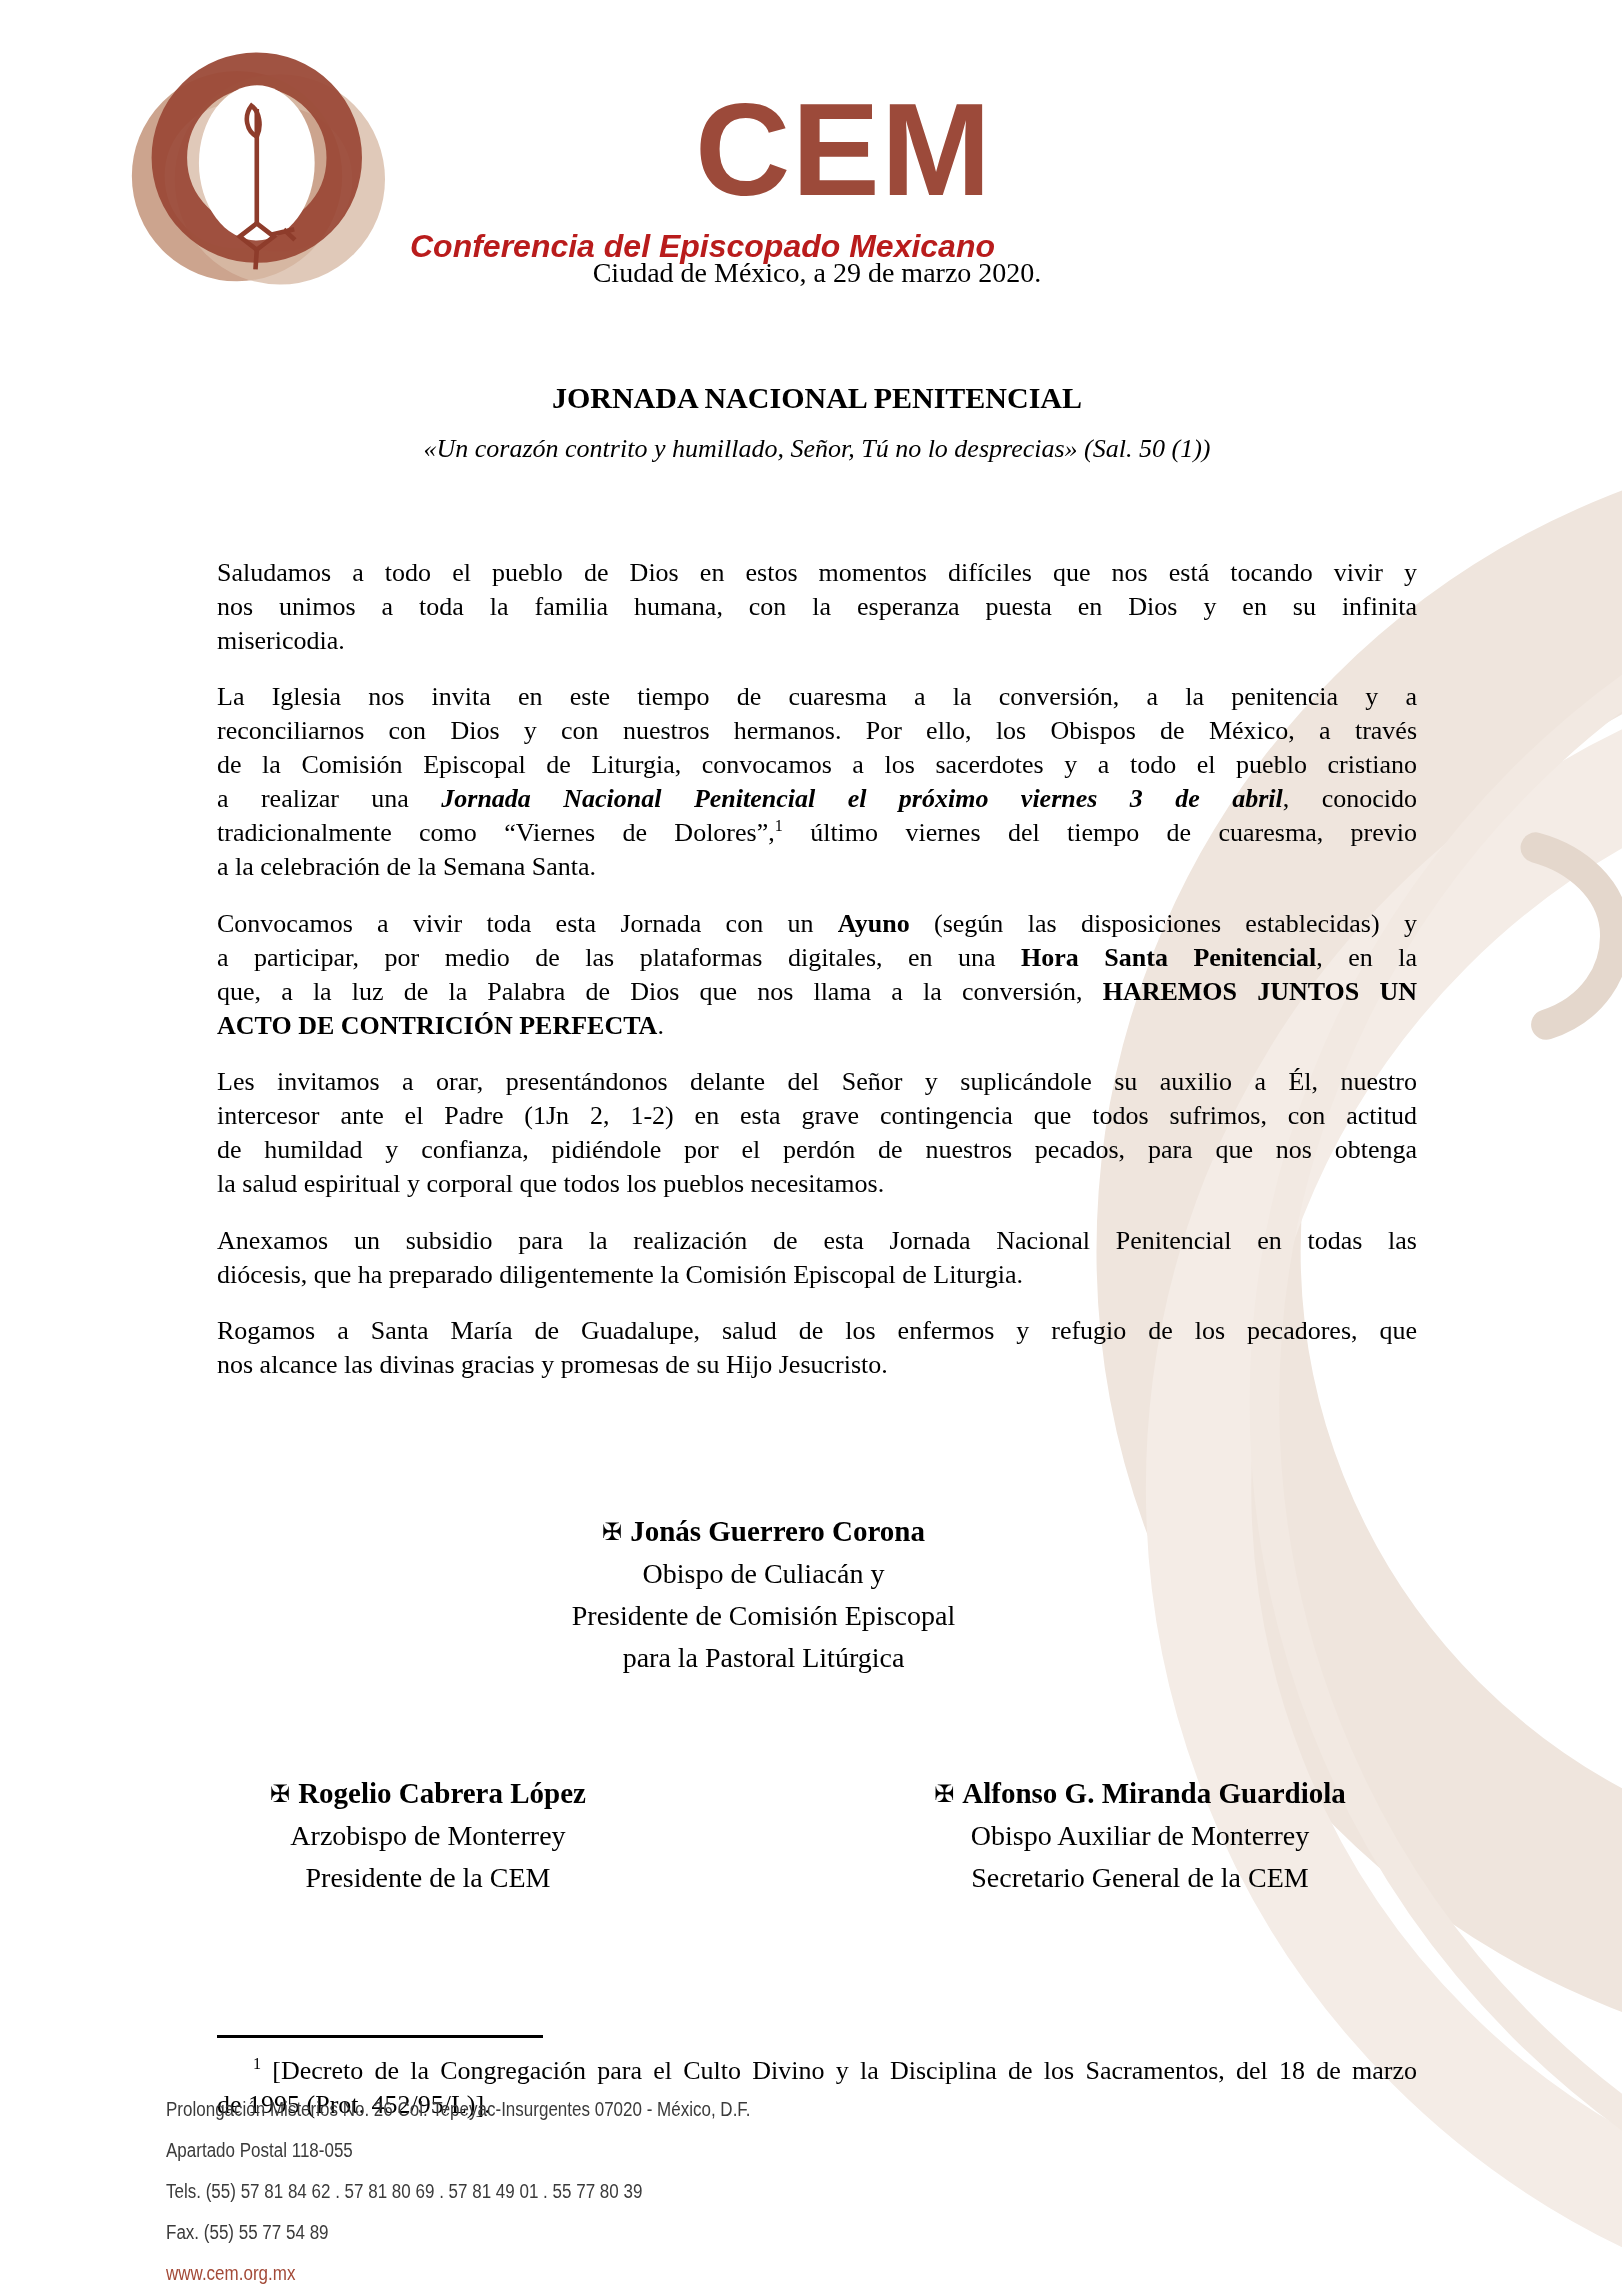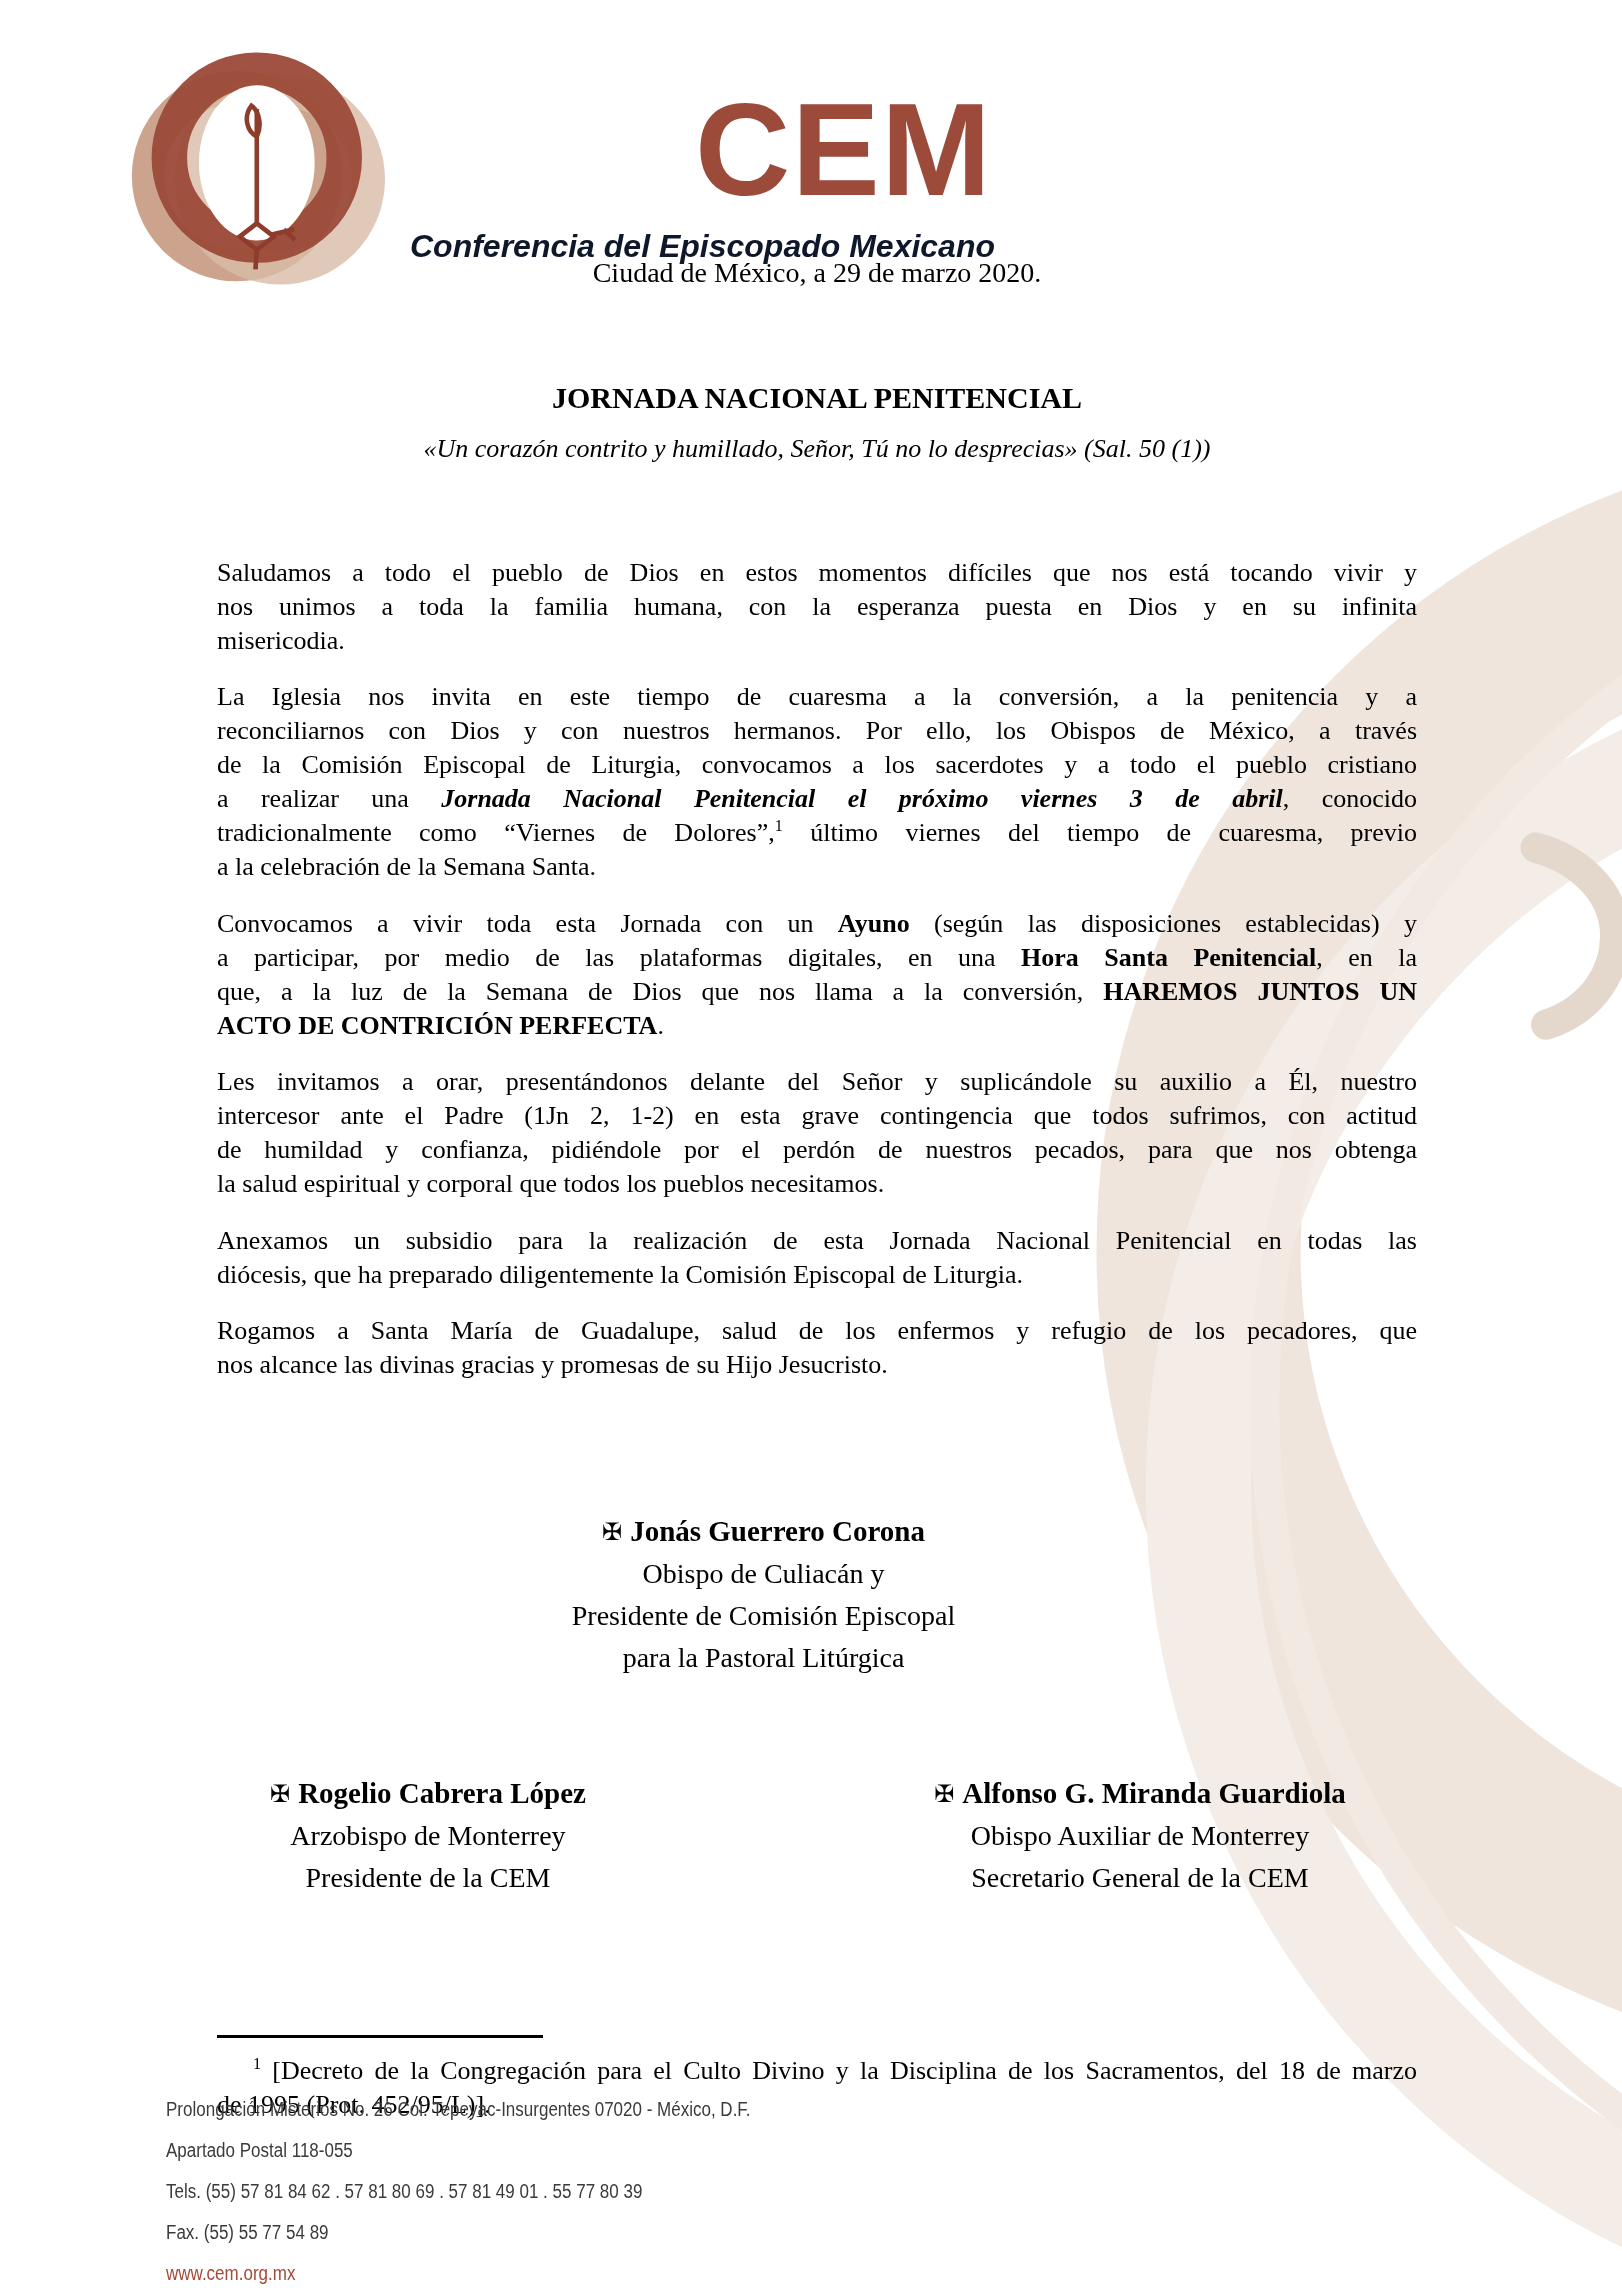--- a/index.html
+++ b/index.html
@@ -14,21 +14,21 @@
   
   .emblem { left:122px; top:38px; width:263px; height:263px; }
   .wordmark {
     left:695px; top:84px; width:310px;
     font-family:"Liberation Sans", sans-serif; font-weight:bold;
     font-size:132px; line-height:132px; letter-spacing:1.3px; color:#9c4a3a;
   }
   .tagline {
     left:369px; top:229px; width:626px; text-align:right;
     font-family:"Liberation Sans", sans-serif; font-style:italic; font-weight:bold;
-    font-size:32px; line-height:34px; color:#0f172a;
+    font-size:32px; line-height:34px; color:#b91c1c;
   }
 
   .date-line, .prot-line {
     left:217px; width:1200px; text-align:center;
     font-size:28px; line-height:33px;
   }
   .date-line { top:256px; }
   .prot-line { top:328px; }
 
   .doc-title {
@@ -113,21 +113,21 @@
         <div class="line"><span>La Iglesia nos invita en este tiempo de cuaresma a la conversión, a la penitencia y a</span></div>
         <div class="line"><span>reconciliarnos con Dios y con nuestros hermanos. Por ello, los Obispos de México, a través</span></div>
         <div class="line"><span>de la Comisión Episcopal de Liturgia, convocamos a los sacerdotes y a todo el pueblo cristiano</span></div>
         <div class="line"><span>a realizar una </span><span style="font-weight: bold; font-style: italic;">Jornada Nacional Penitencial el próximo viernes 3 de abril</span><span>, conocido</span></div>
         <div class="line"><span>tradicionalmente como “Viernes de Dolores”,</span><sup>1</sup><span> último viernes del tiempo de cuaresma, previo</span></div>
         <div class="line last"><span>a la celebración de la Semana Santa.</span></div>
       </div>
       <div class="para">
         <div class="line"><span>Convocamos a vivir toda esta Jornada con un </span><span style="font-weight: bold;">Ayuno</span><span> (según las disposiciones establecidas) y</span></div>
         <div class="line"><span>a participar, por medio de las plataformas digitales, en una </span><span style="font-weight: bold;">Hora Santa Penitencial</span><span>, en la</span></div>
-        <div class="line"><span>que, a la luz de la Semana de Dios que nos llama a la conversión, </span><span style="font-weight: bold;">HAREMOS JUNTOS UN</span></div>
+        <div class="line"><span>que, a la luz de la Palabra de Dios que nos llama a la conversión, </span><span style="font-weight: bold;">HAREMOS JUNTOS UN</span></div>
         <div class="line last"><span style="font-weight: bold;">ACTO DE CONTRICIÓN PERFECTA</span><span>.</span></div>
       </div>
       <div class="para">
         <div class="line"><span>Les invitamos a orar, presentándonos delante del Señor y suplicándole su auxilio a Él, nuestro</span></div>
         <div class="line"><span>intercesor ante el Padre (1Jn 2, 1-2) en esta grave contingencia que todos sufrimos, con actitud</span></div>
         <div class="line"><span>de humildad y confianza, pidiéndole por el perdón de nuestros pecados, para que nos obtenga</span></div>
         <div class="line last"><span>la salud espiritual y corporal que todos los pueblos necesitamos.</span></div>
       </div>
       <div class="para">
         <div class="line"><span>Anexamos un subsidio para la realización de esta Jornada Nacional Penitencial en todas las</span></div>

